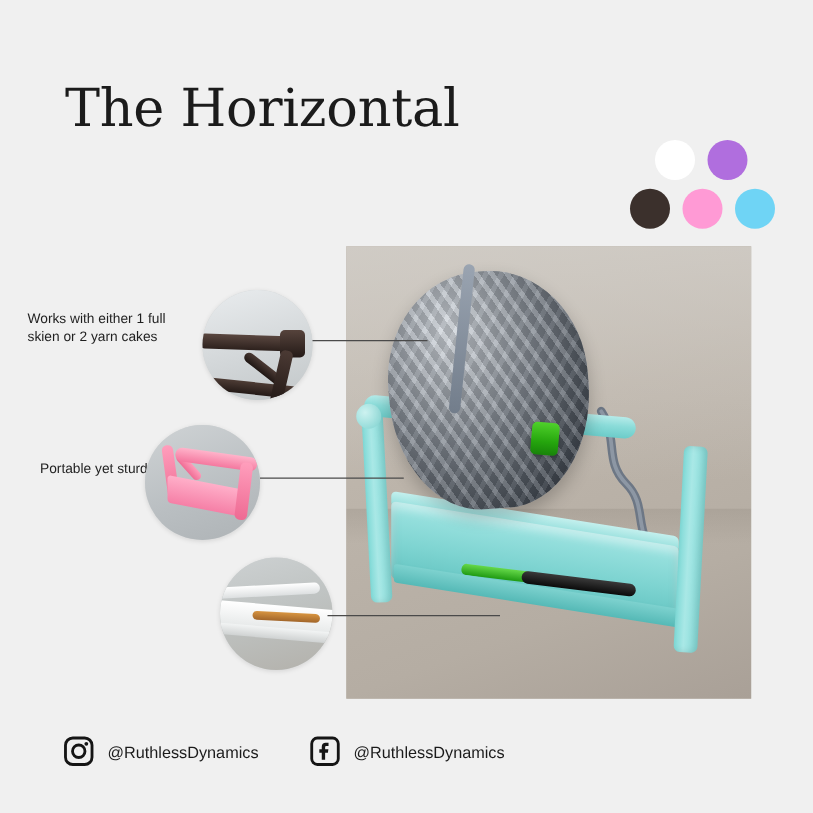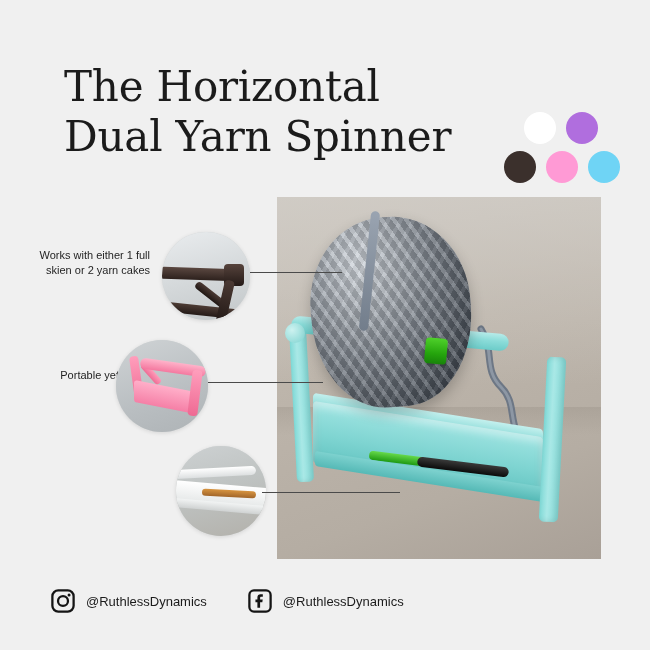--- a/index.html
+++ b/index.html
@@ -19,21 +19,20 @@
     inset: 0;
     background: #f0f0f0;
   }
 
   
   .title-block {
     position: absolute;
     left: 52px;
     top: 62px;
     width: 430px;
-    margin-left: 12px;
   }
   .title-line {
     font-family: "DejaVu Serif", "Liberation Serif", serif;
     font-size: 42px;
     line-height: 50px;
     color: #1b1b1b;
     letter-spacing: -0.2px;
     white-space: nowrap;
   }
 
@@ -217,21 +216,21 @@
     transform: rotate(6deg);
     z-index: 3;
   }
 
   
   .callout-text {
     position: absolute;
     font-size: 11px;
     line-height: 15px;
     color: #1f1f1f;
-    text-align: right;
+    text-align: left;
     font-family: "Liberation Sans", sans-serif;
   }
   .thumb {
     position: absolute;
     border-radius: 50%;
     overflow: hidden;
     background: #cfd3d4;
     box-shadow: 0 1px 4px rgba(0,0,0,.12);
   }
   .connector {
@@ -300,21 +299,20 @@
   .social-icon { width: 26px; height: 26px; display: block; }
   .gap-between { width: 8px; }
 </style>
 </head>
 <body>
 
 <div id="poster">
 
   <div class="title-block">
     <div class="title-line">The Horizontal</div>
-    <div class="title-line">Dual Yarn Spinner</div>
   </div>
 
   <div class="swatches">
     <div class="swatch-row row-top">
       <div class="swatch" style="background:#ffffff"></div>
       <div class="swatch" style="background:#b06ede"></div>
     </div>
     <div class="swatch-row row-bottom">
       <div class="swatch" style="background:#3b302c"></div>
       <div class="swatch" style="background:#ff9ad5"></div>

